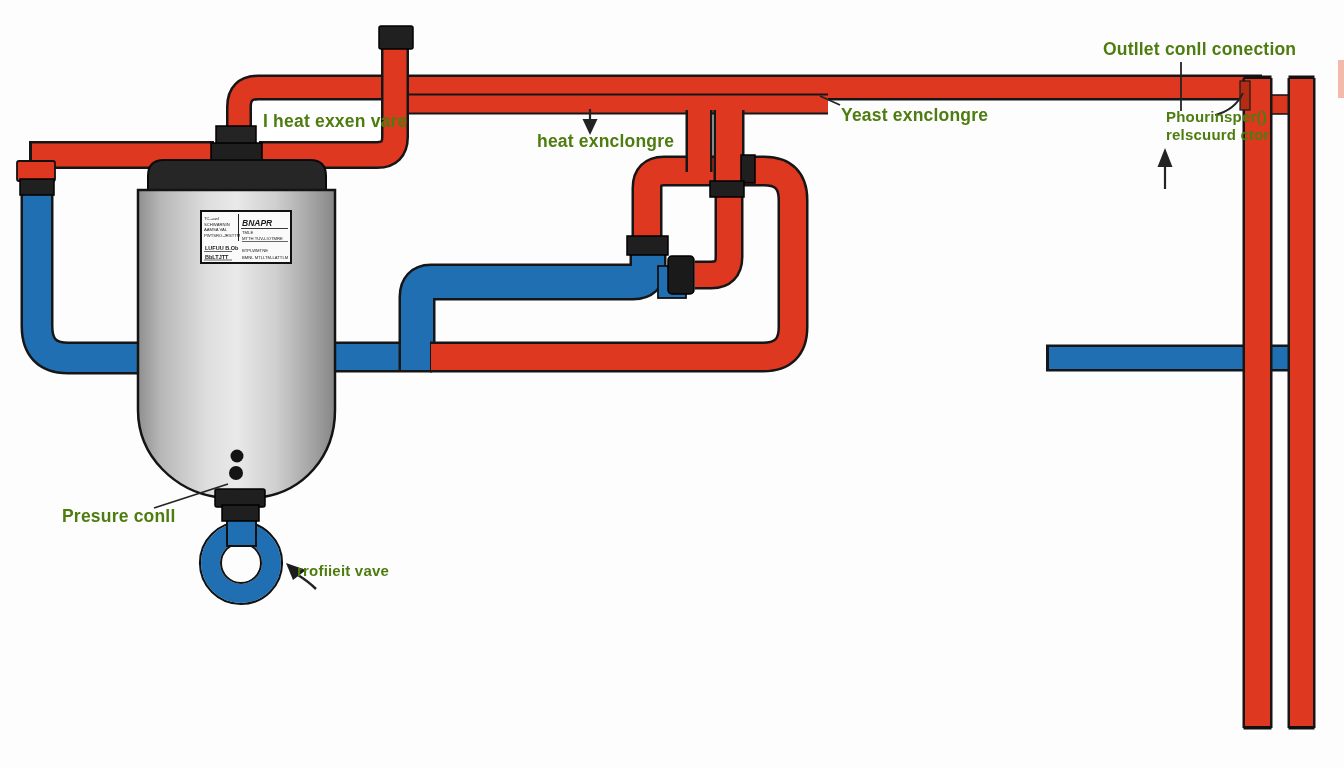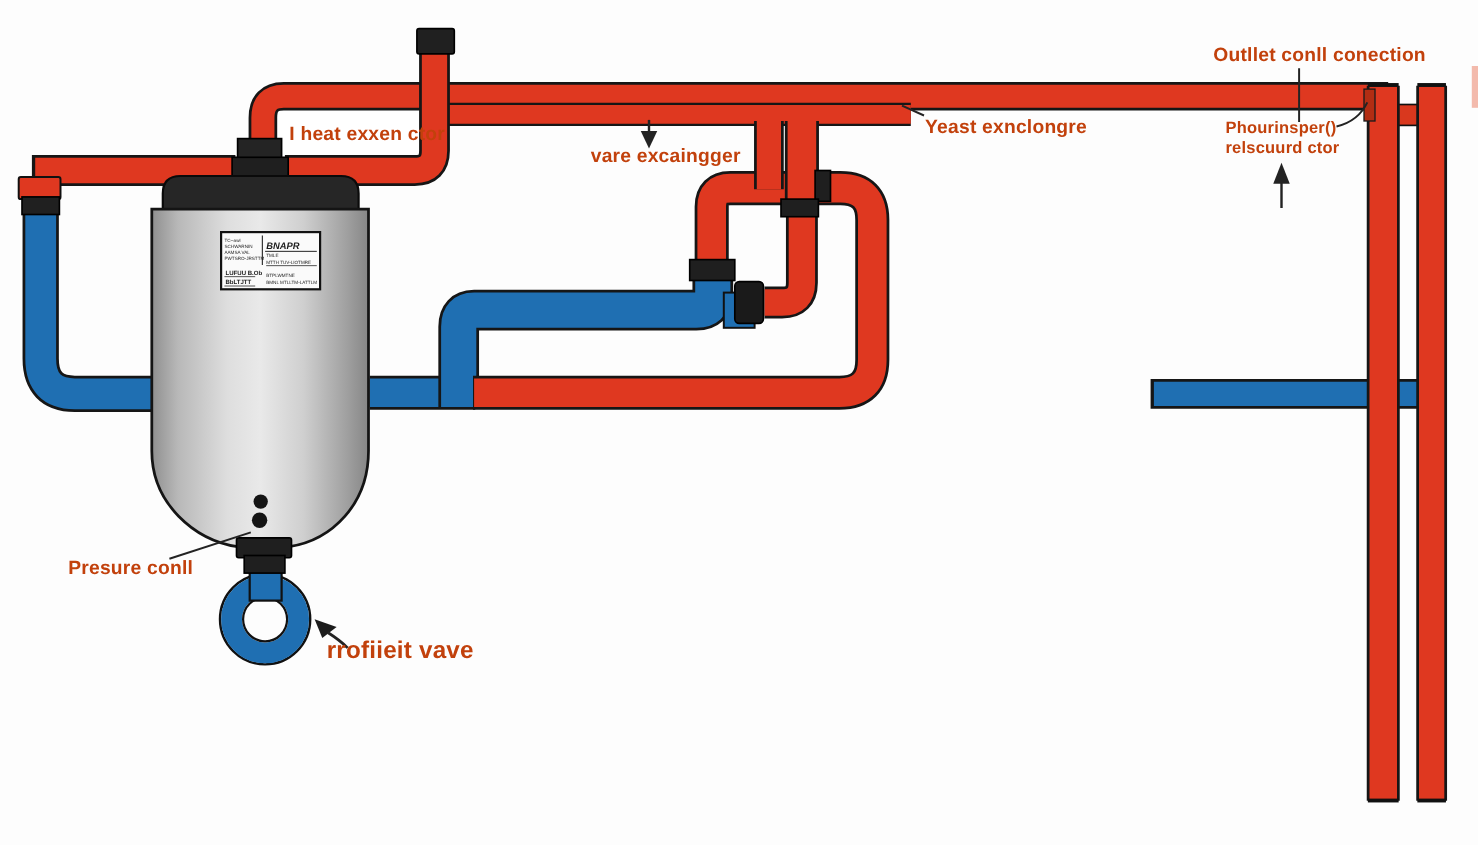--- a/index.html
+++ b/index.html
@@ -4,21 +4,21 @@
 <style>
   html,body{margin:0;padding:0;}
   body{width:1344px;height:768px;background:#fdfdfd;overflow:hidden;
        font-family:"Liberation Sans",sans-serif;}
   #stage{position:relative;width:1344px;height:768px;background:#fdfdfd;}
   #stage svg{position:absolute;left:0;top:0;}
   .o{fill:none;stroke:#161616;}
   .r{fill:none;stroke:#df3820;}
   .b{fill:none;stroke:#1f6fb2;}
   .lbl{position:absolute;font-weight:bold;font-size:17.5px;line-height:1.12;
-       color:#c2410c;white-space:nowrap;letter-spacing:.2px;}
+       color:#4d7c0f;white-space:nowrap;letter-spacing:.2px;}
   .lbl.small{font-size:15px;line-height:18px;}
   .stk{font-family:"Liberation Sans",sans-serif;fill:#1c1c1c;}
 </style>
 </head>
 <body>
 
 <div id="stage">
 
 <svg width="1344" height="768" viewBox="0 0 1344 768">
   <defs>
@@ -148,28 +148,28 @@
     <polygon points="590,135 582.5,119 597.5,119" fill="#232323" stroke="none"></polygon>
     <line x1="840" y1="105" x2="820" y2="96" stroke-width="1.8"></line>
     <line x1="154" y1="508" x2="228" y2="484" stroke-width="1.8"></line>
     <polygon points="286,563 306,570 293,580" fill="#1c1c1c" stroke="none"></polygon>
     <path d="M 298,575 Q 309,582 316,589" fill="none" stroke-width="2.5"></path>
   </g>
 </svg>
 
 <div class="lbl" style="left:1103px;top:40px;">Outllet conll conection</div>
 
-<div class="lbl" style="left:263px;top:112px;">I heat exxen ctor</div>
+<div class="lbl" style="left:263px;top:112px;">I heat exxen vare</div>
 
-<div class="lbl" style="left:537px;top:132px;">vare excaingger</div>
+<div class="lbl" style="left:537px;top:132px;">heat exnclongre</div>
 
 <div class="lbl" style="left:841px;top:106px;">Yeast exnclongre</div>
 
-<div class="lbl small" style="left:1114px;top:108px;">
+<div class="lbl small" style="left:1166px;top:108px;">
   <div>Phourinsper()</div>
   <div>relscuurd ctor</div>
 </div>
 
 <div class="lbl" style="left:62px;top:507px;">Presure conll</div>
 
-<div class="lbl" style="left:297px;top:579px;font-size:22px;">rrofiieit vave</div>
+<div class="lbl" style="left:297px;top:563px;font-size:15px;">rrofiieit vave</div>
 
 </div>
 
 </body></html>

